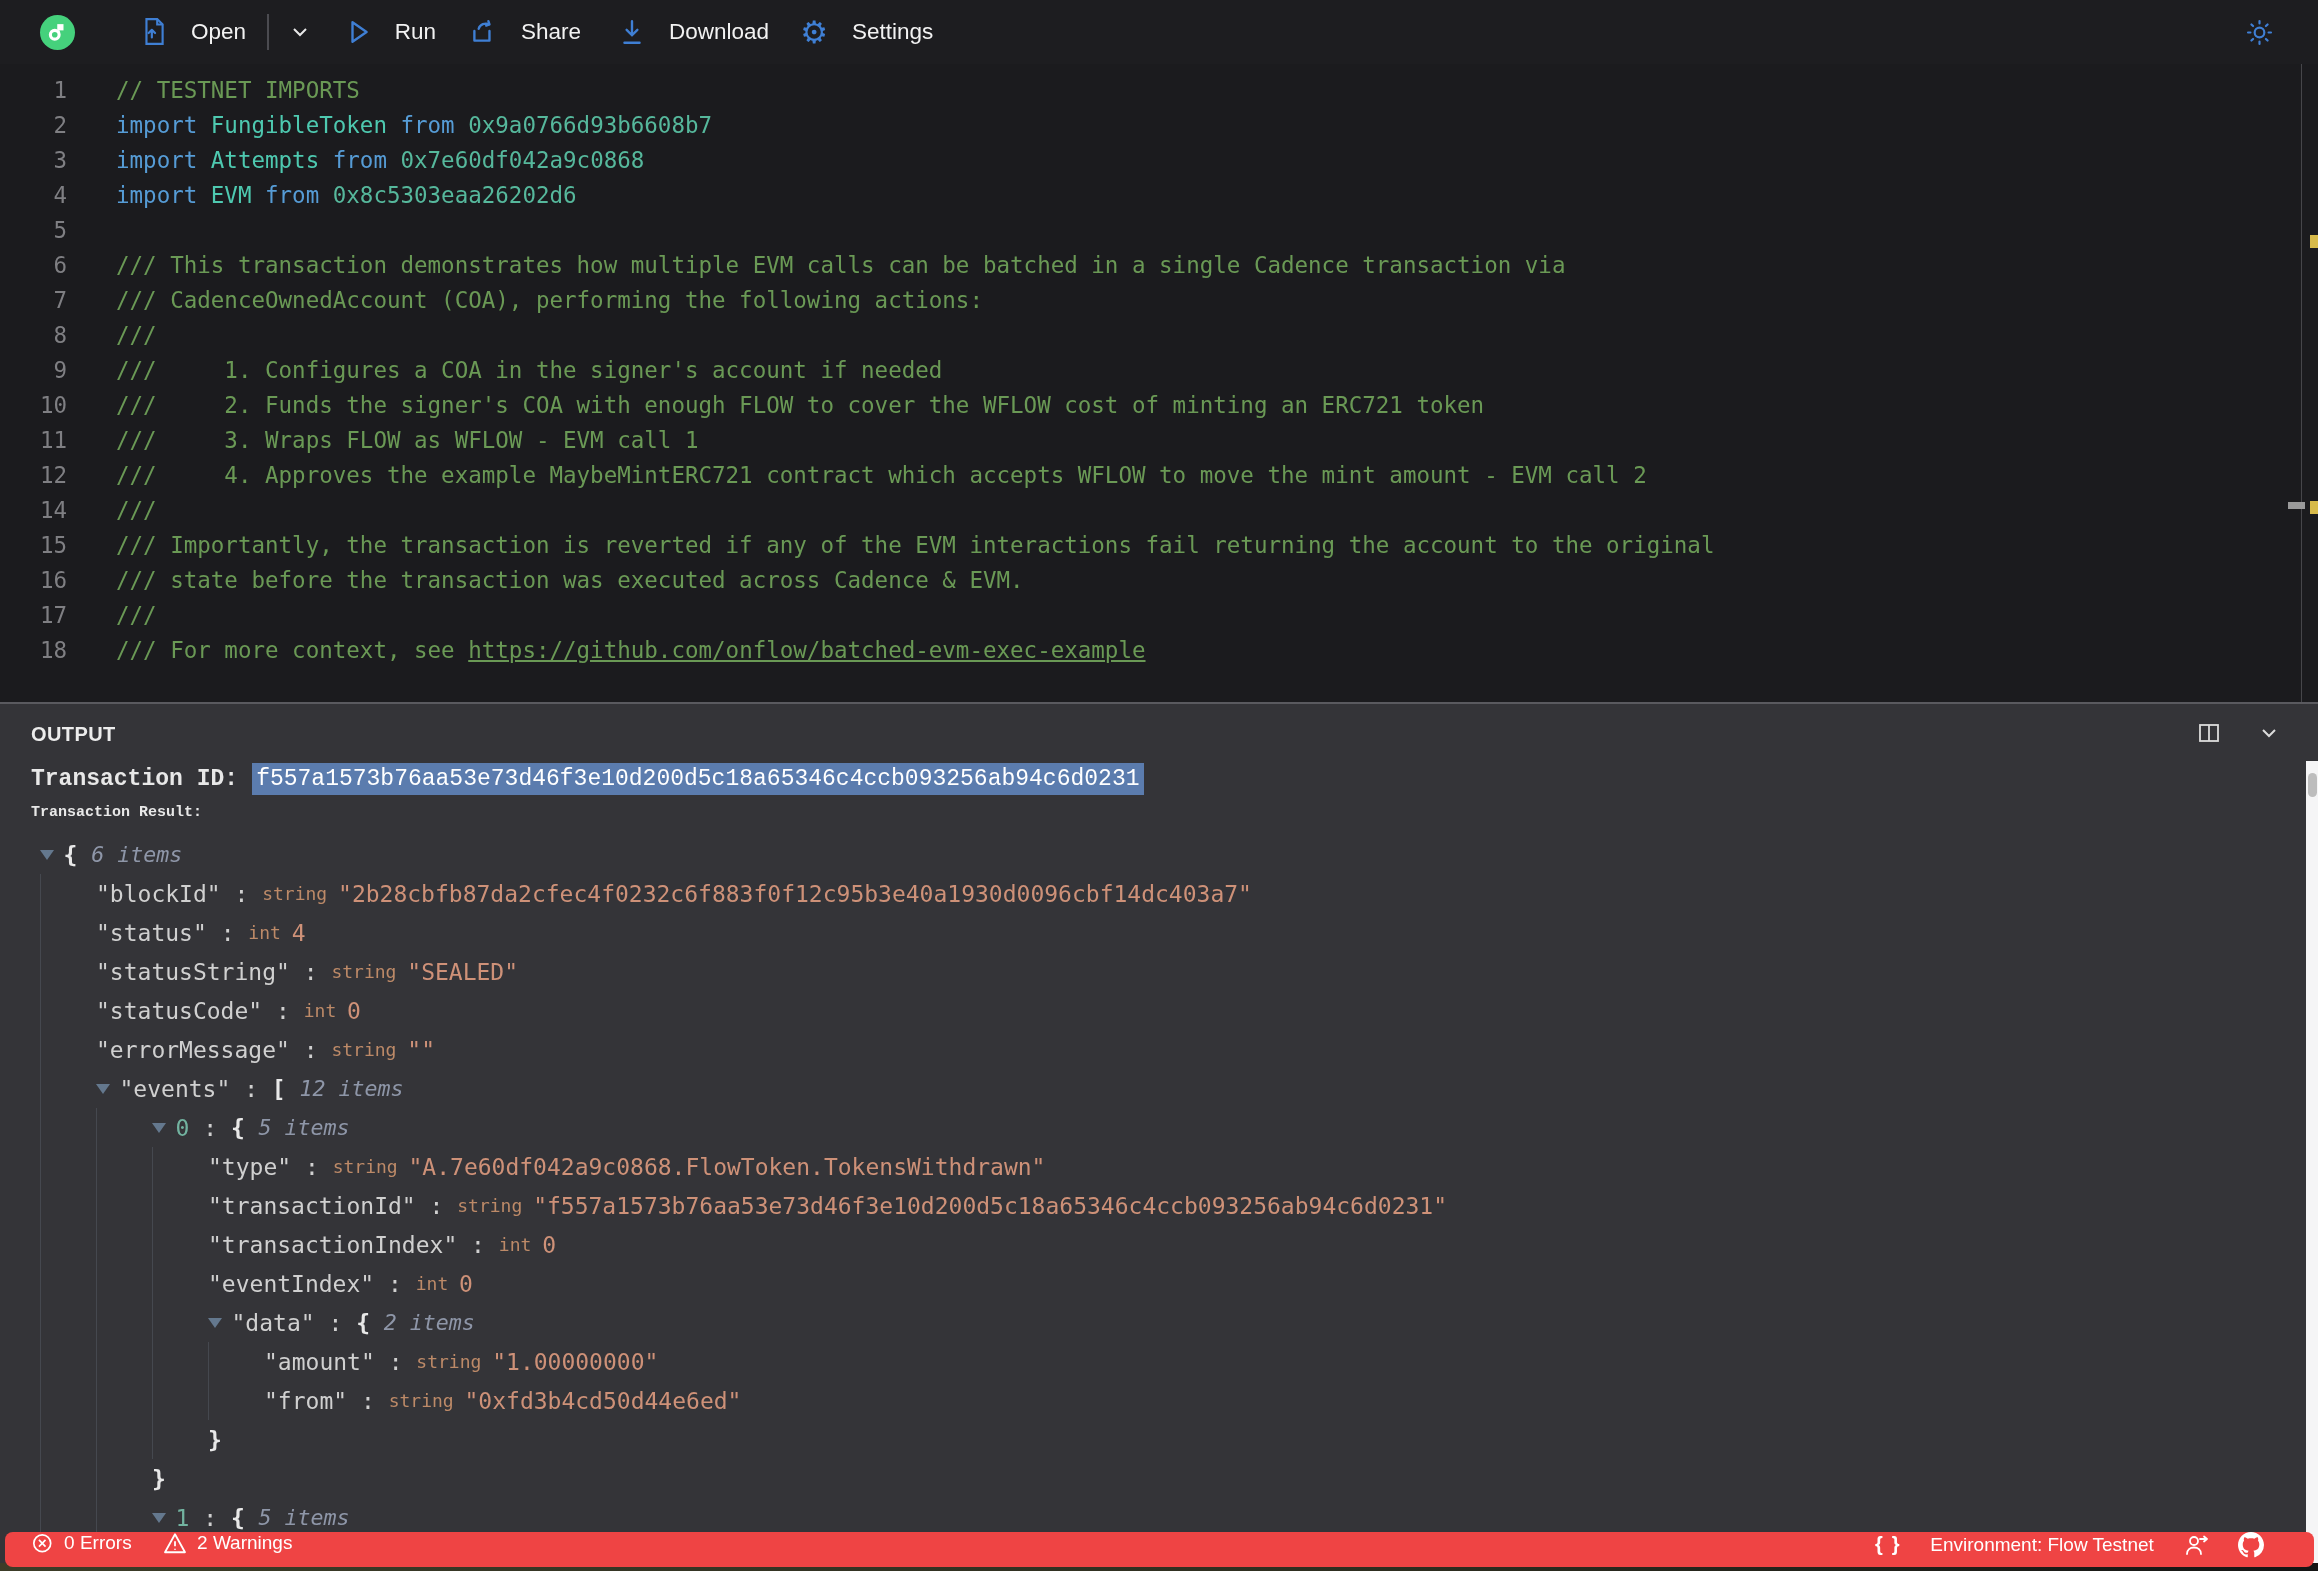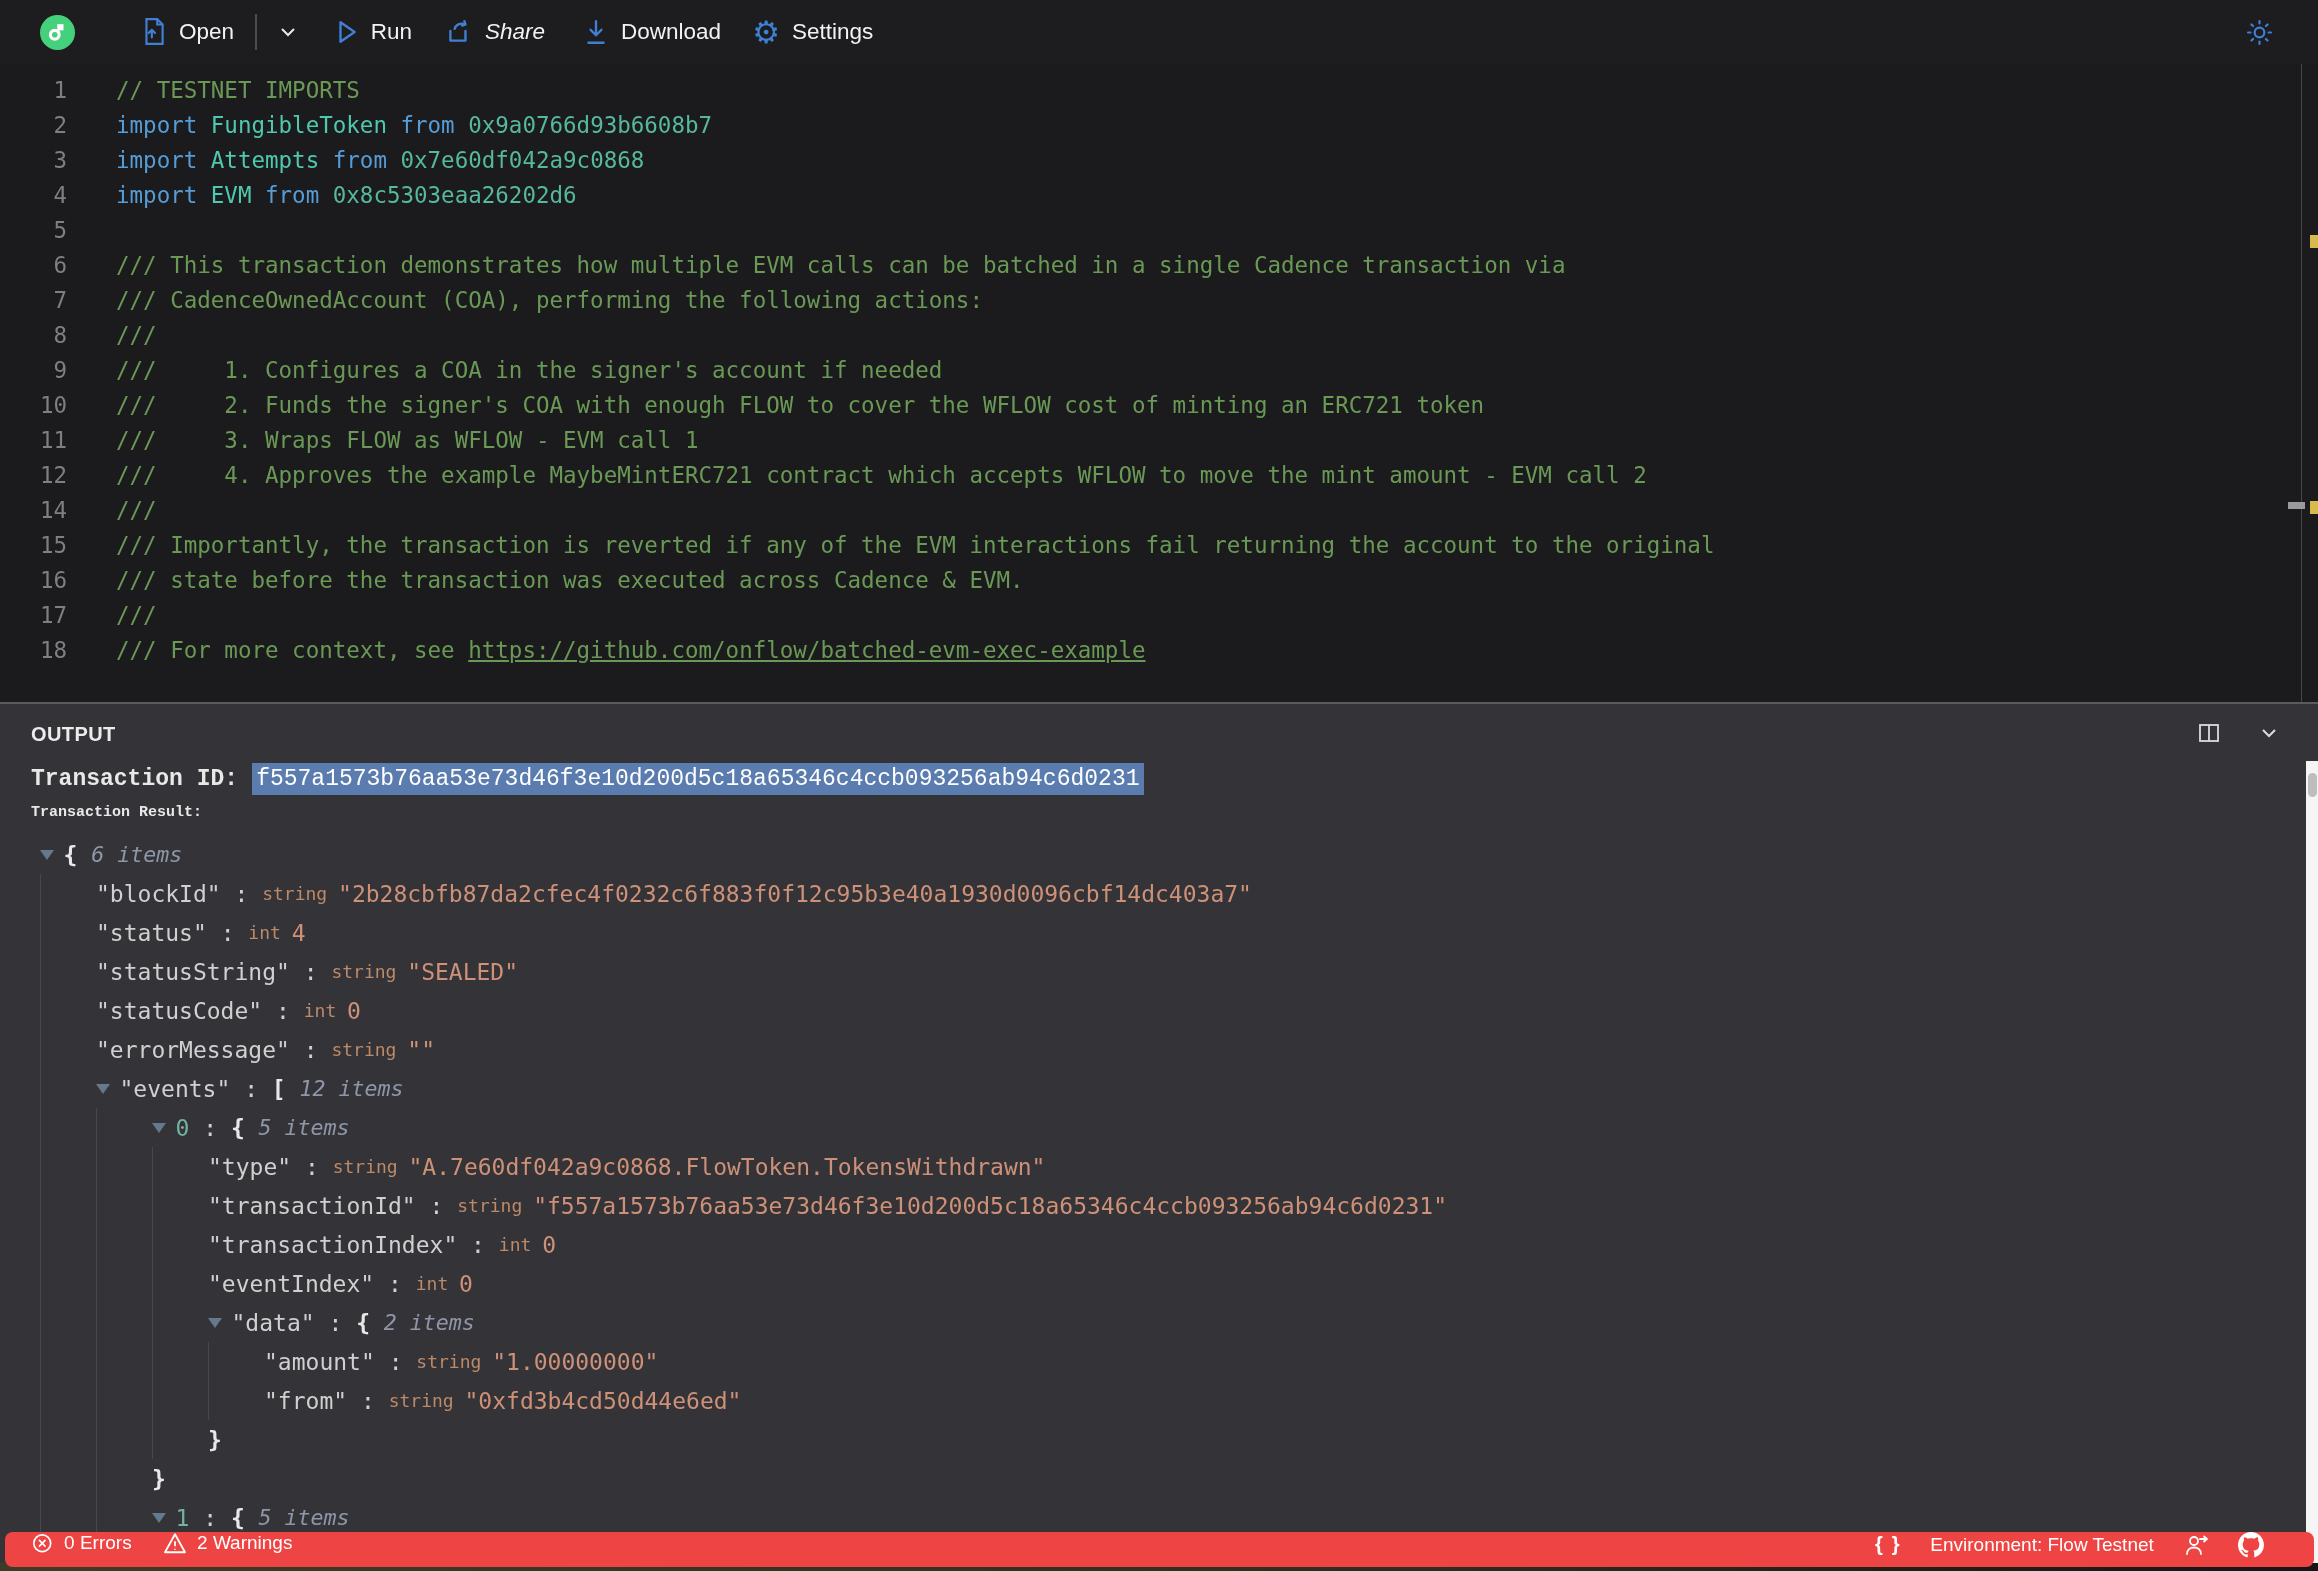--- a/index.html
+++ b/index.html
@@ -4,21 +4,21 @@
 <style>
   html,body{margin:0;padding:0;background:#101012;}
   .app{position:relative;width:2319px;height:1572px;background:#1b1b1e;overflow:hidden;
        font-family:"Liberation Sans",sans-serif;color:#e8e8e8;}
 
   
   .toolbar{position:absolute;top:0;left:0;right:0;height:64px;background:#1d1d20;
            display:flex;align-items:center;}
   .logo{width:35px;height:35px;border-radius:50%;background:#45d17c;margin-left:40px;
         display:flex;align-items:center;justify-content:center;flex:0 0 auto;}
-  .tb-btn{display:flex;align-items:center;gap:12px;color:#f2f2f2;font-size:22.5px;cursor:pointer;}
+  .tb-btn{display:flex;align-items:center;gap:24px;color:#f2f2f2;font-size:22.5px;cursor:pointer;}
   .tb-btn svg{display:block;}
   .tb-divider{width:1.7px;height:36px;background:#4b4b50;margin:0 19px 0 21px;}
   .tb-gear{font-size:31px;color:#3f7fd4;line-height:1;}
   .theme-toggle{margin-left:auto;margin-right:45px;}
 
   
   .editor{position:absolute;top:64px;left:0;right:0;height:638px;background:#1b1b1e;
           overflow:hidden;padding-top:8.6px;}
   .code-line{display:flex;height:35px;line-height:35px;white-space:pre;
              font-family:"DejaVu Sans Mono",monospace;font-size:22.5px;}
@@ -113,21 +113,21 @@
       </svg>
     </div>
 
     <div class="tb-btn" style="margin-left:35px;">
       <svg width="24" height="26" viewBox="0 0 22 24" fill="none" stroke="#3f7fd4" stroke-width="2.2" stroke-linejoin="round">
         <path d="M5 3l13 9-13 9z"></path>
       </svg>
       <span>Run</span>
     </div>
 
-    <div class="tb-btn" style="margin-left:33px;font-style:italic;">
+    <div class="tb-btn" style="margin-left:33px;">
       <svg width="28" height="26" viewBox="0 0 26 24" fill="none" stroke="#3f7fd4" stroke-width="2.2" stroke-linecap="round" stroke-linejoin="round">
         <path d="M5 11v9h14v-9"></path>
           <path d="M9 9c1-4 6-6 10-4l-1-3m1 3l-3 1"></path>
       </svg>
       <span>Share</span>
     </div>
 
     <div class="tb-btn" style="margin-left:38px;">
       <svg width="26" height="28" viewBox="0 0 24 26" fill="none" stroke="#3f7fd4" stroke-width="2.2" stroke-linecap="round" stroke-linejoin="round">
         <path d="M12 3v13m0 0l-5-5m5 5l5-5"></path>

